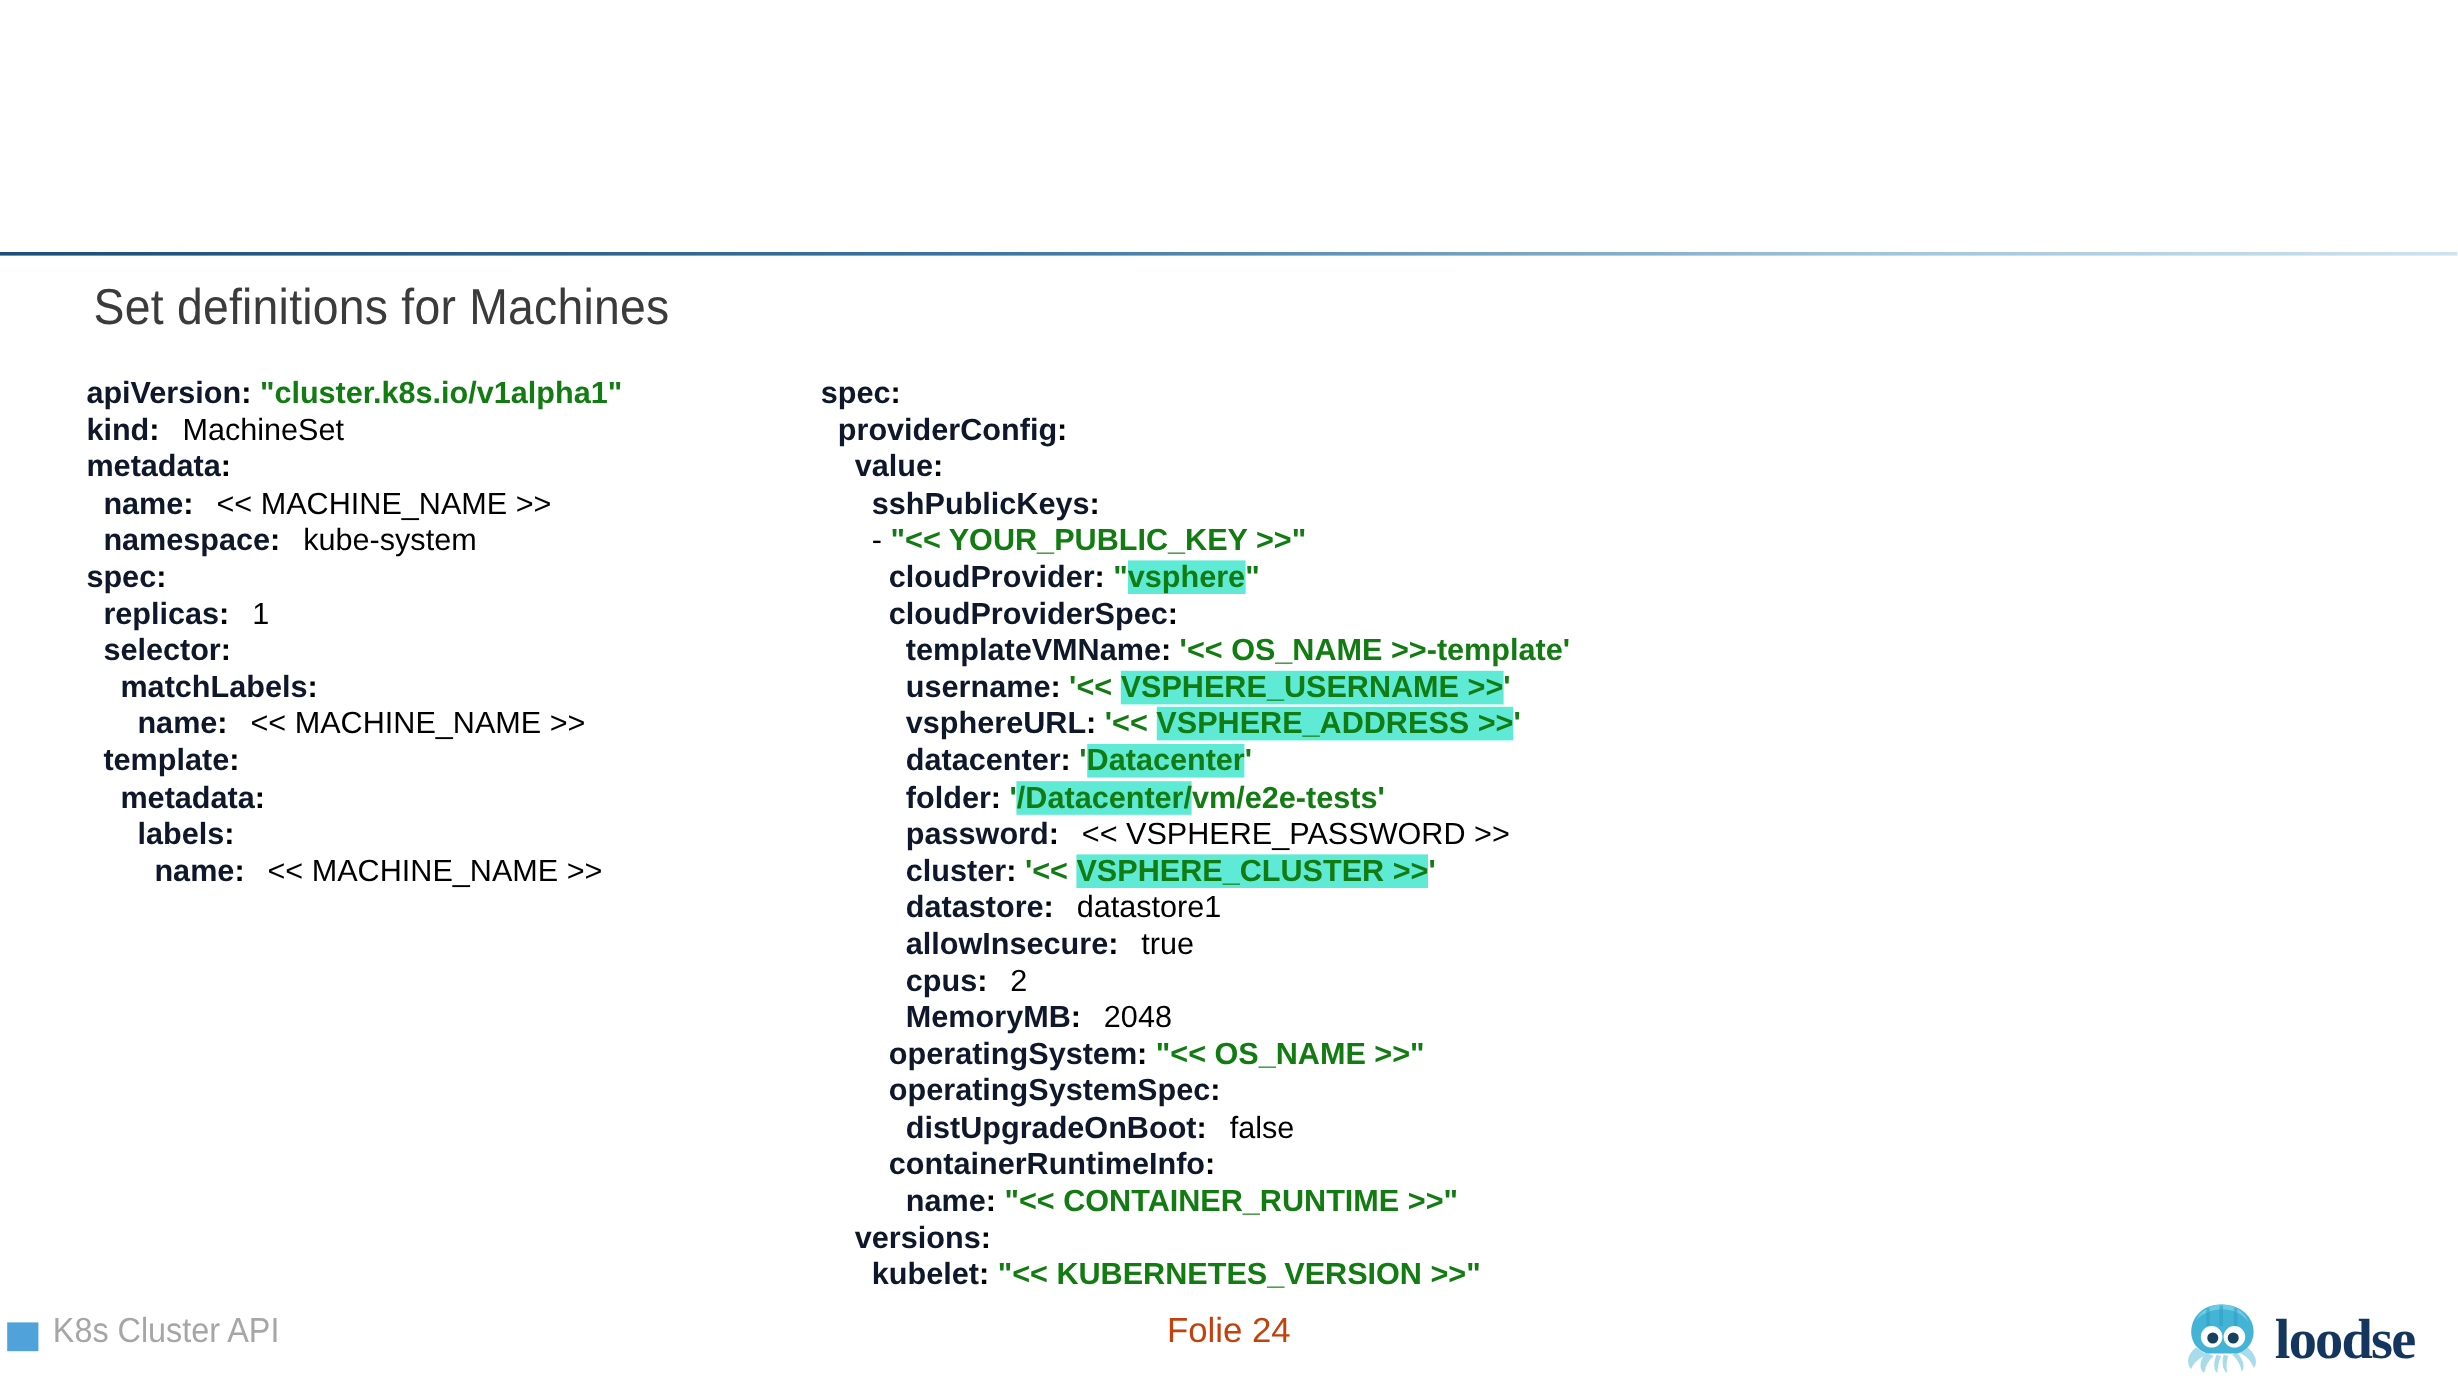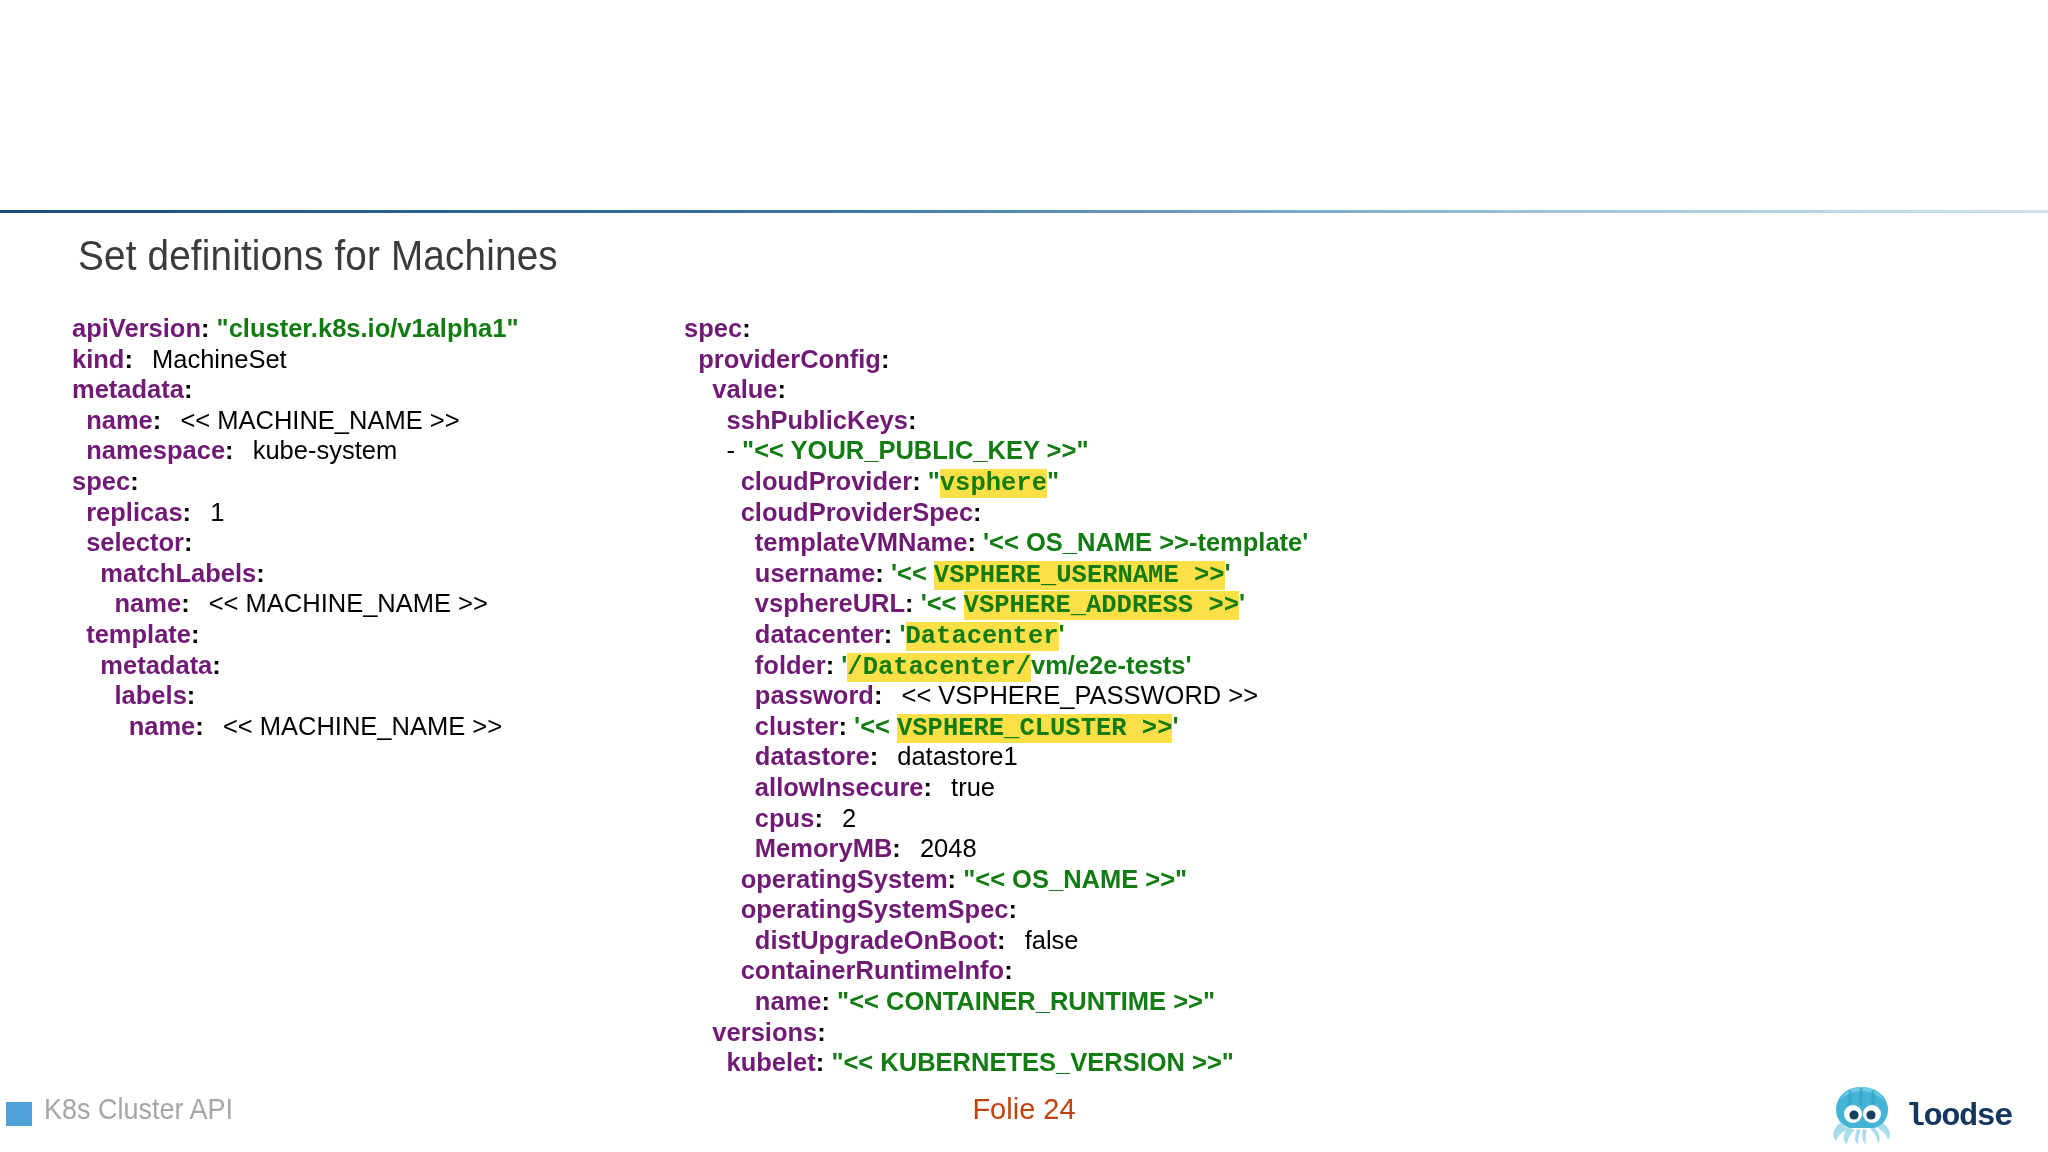--- a/index.html
+++ b/index.html
@@ -51,46 +51,46 @@
     position:absolute;
     font-family:"Liberation Sans", sans-serif;
     font-size:25.5px;
     line-height:30.6px;
     white-space:pre;
     color:#000000;
   }
   #code-left{left:72px;top:313px;}
   #code-right{left:684px;top:313px;}
   .code .ln{display:block;height:30.6px;}
-  .k{color:#701a75;font-weight:bold;}
+  .k{color:#0f172a;font-weight:bold;}
   .p{color:#000000;font-weight:bold;}
   .v{color:#000000;margin-left:12px;}
   .s{color:#127c12;font-weight:bold;}
-  .hl{background:#fde047;font-family:Liberation Mono, monospace;}
+  .hl{background:#5eead4;}
   .d{color:#000000;}
 
   
   .footer-marker{
     position:absolute;left:6px;top:1102px;width:26px;height:24px;background:#4fa3da;
   }
   .footer-left{
     position:absolute;left:44px;top:1093px;
     font-size:29px;color:#a6a6a6;font-weight:400;
     transform:scaleX(.93);transform-origin:left top;
   }
   .footer-center{
     position:absolute;left:0;top:1093px;width:2048px;text-align:center;
     font-size:29px;color:#c2410c;font-weight:400;
   }
   .logo{
     position:absolute;right:36px;top:1086px;height:62px;display:flex;align-items:center;gap:10px;
   }
   .logo-text{
-    font-size:32px;font-weight:bold;color:#14355e;letter-spacing:-1.5px;
-    font-family:Liberation Mono, monospace;line-height:1;
+    font-size:47px;font-weight:bold;color:#14355e;letter-spacing:-1.5px;
+    font-family:Liberation Serif, serif;line-height:1;
   }
 </style>
 </head>
 <body>
 
 <div id="slide">
 
   <div class="banner-underline"></div>
 
   <div class="subtitle">Set definitions for Machines</div>

